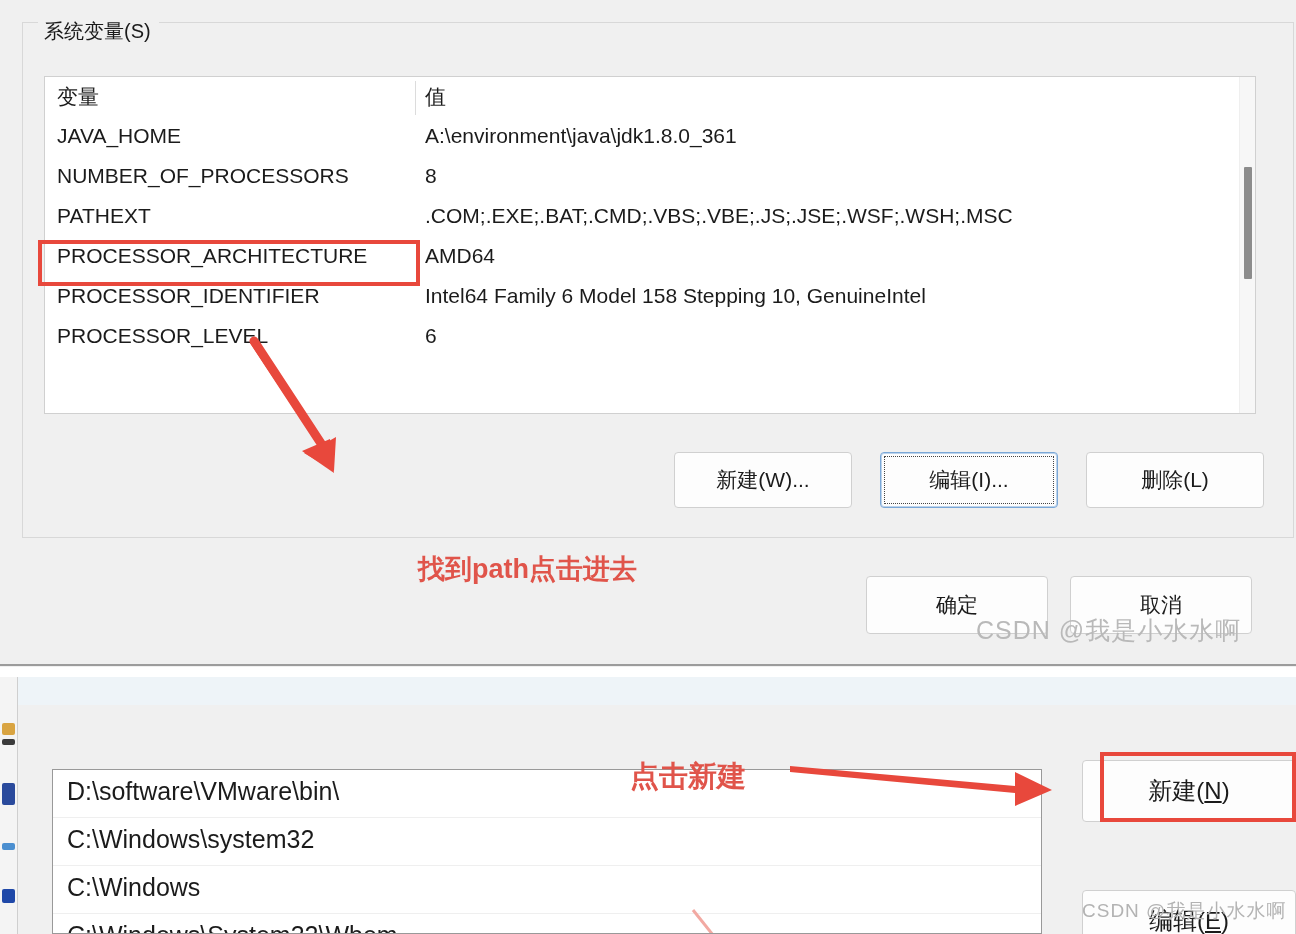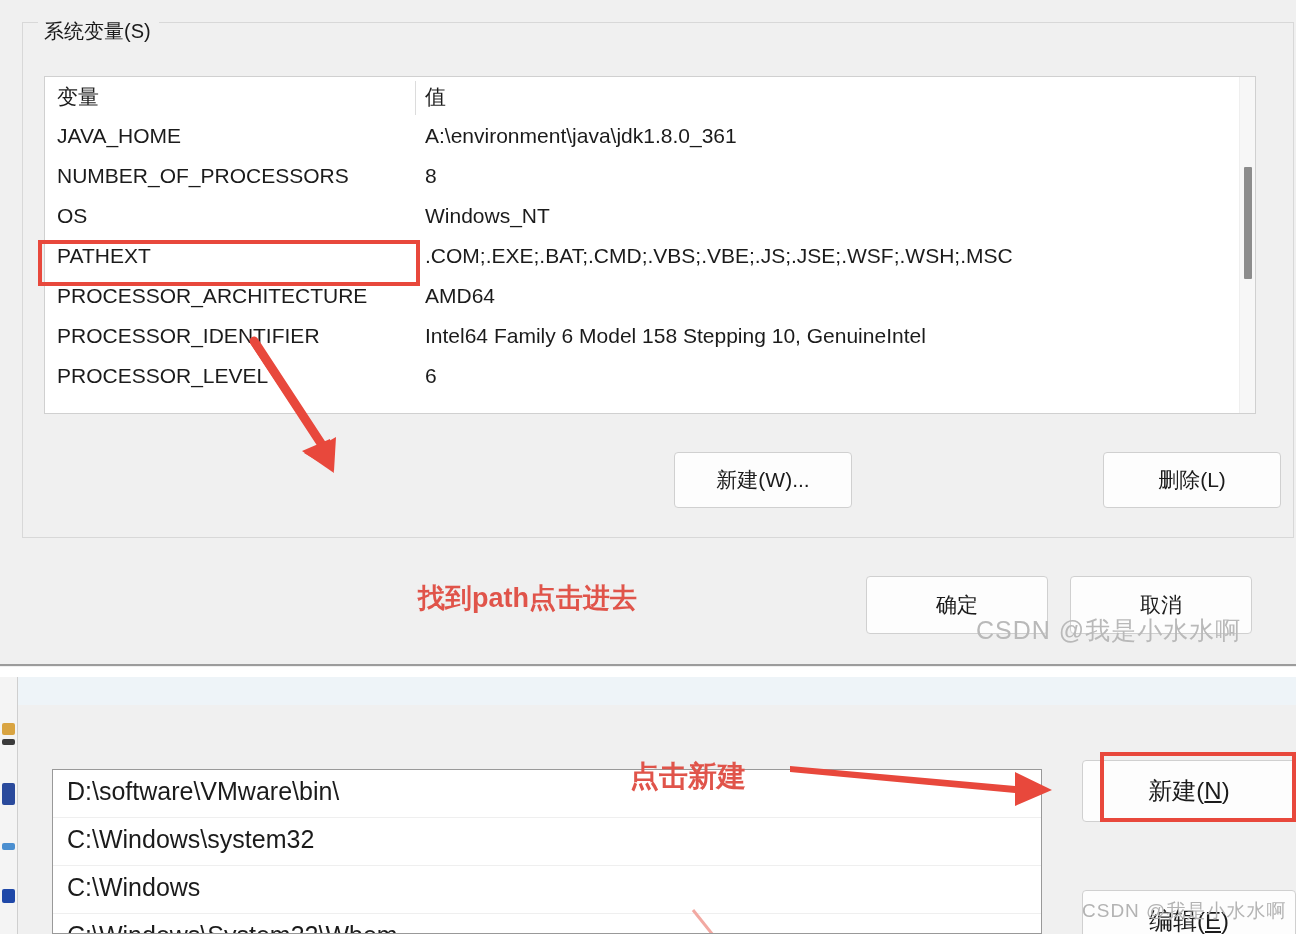--- a/index.html
+++ b/index.html
@@ -146,34 +146,34 @@
   .btn.focused::after {
     content: "";
     position: absolute;
     left: 3px; top: 3px; right: 3px; bottom: 3px;
     border: 1px dotted #444;
     pointer-events: none;
   }
 
   #btn-new-var  { left: 674px; top: 452px; width: 178px; height: 56px; }
   #btn-edit-var { left: 880px; top: 452px; width: 178px; height: 56px; }
-  #btn-del-var  { left: 1086px; top: 452px; width: 178px; height: 56px; margin-left: 17px; }
+  #btn-del-var  { left: 1086px; top: 452px; width: 178px; height: 56px; }
 
   #btn-ok     { left: 866px; top: 576px; width: 182px; height: 58px; }
   #btn-cancel { left: 1070px; top: 576px; width: 182px; height: 58px; }
 
   
   .annot-text {
     position: absolute;
     color: #e0544a;
     font-weight: bold;
     white-space: nowrap;
   }
   #annot-find-path {
-    left: 418px; top: 580px;
+    left: 418px; top: 551px;
     font-size: 27px;
   }
   .red-box {
     position: absolute;
     border: 4px solid #e8483c;
     box-sizing: border-box;
     pointer-events: none;
   }
   #redbox-path { left: 38px; top: 240px; width: 382px; height: 46px; }
   #redbox-new-btn { left: 1100px; top: 752px; width: 196px; height: 70px; }
@@ -316,24 +316,20 @@
       <div class="lv-body" id="lv-body">
           <div class="lv-row">
             <div class="cell c1">JAVA_HOME</div>
             <div class="cell c2">A:\environment\java\jdk1.8.0_361</div>
           </div>
           <div class="lv-row">
             <div class="cell c1">NUMBER_OF_PROCESSORS</div>
             <div class="cell c2">8</div>
           </div>
           <div class="lv-row">
-            <div class="cell c1">OS</div>
-            <div class="cell c2">Windows_NT</div>
-          </div>
-          <div class="lv-row">
             <div class="cell c1">PATHEXT</div>
             <div class="cell c2">.COM;.EXE;.BAT;.CMD;.VBS;.VBE;.JS;.JSE;.WSF;.WSH;.MSC</div>
           </div>
           <div class="lv-row">
             <div class="cell c1">PROCESSOR_ARCHITECTURE</div>
             <div class="cell c2">AMD64</div>
           </div>
           <div class="lv-row">
             <div class="cell c1">PROCESSOR_IDENTIFIER</div>
             <div class="cell c2">Intel64 Family 6 Model 158 Stepping 10, GenuineIntel</div>
@@ -342,20 +338,21 @@
             <div class="cell c1">PROCESSOR_LEVEL</div>
             <div class="cell c2">6</div>
           </div>
         </div>
       <div class="lv-scroll">
         <div class="lv-thumb"></div>
       </div>
     </div>
 
     <button class="btn" id="btn-new-var">新建(W)...</button>
+    <button class="btn focused" id="btn-edit-var">编辑(I)...</button>
     <button class="btn" id="btn-del-var">删除(L)</button>
 
     <button class="btn" id="btn-ok">确定</button>
     <button class="btn" id="btn-cancel">取消</button>
 
     <div class="red-box" id="redbox-path"></div>
 
     <svg class="arrow-svg" id="arrow-top" viewBox="0 0 130 160">
       <path d="M 24 16 L 92 120 L 106 112 L 104 146 L 74 128 L 88 120 L 20 18 Z" fill="#e8483c"></path>
       <path d="M 24 16 L 96 126" stroke="#e8483c" stroke-width="9" stroke-linecap="round" fill="none"></path>

